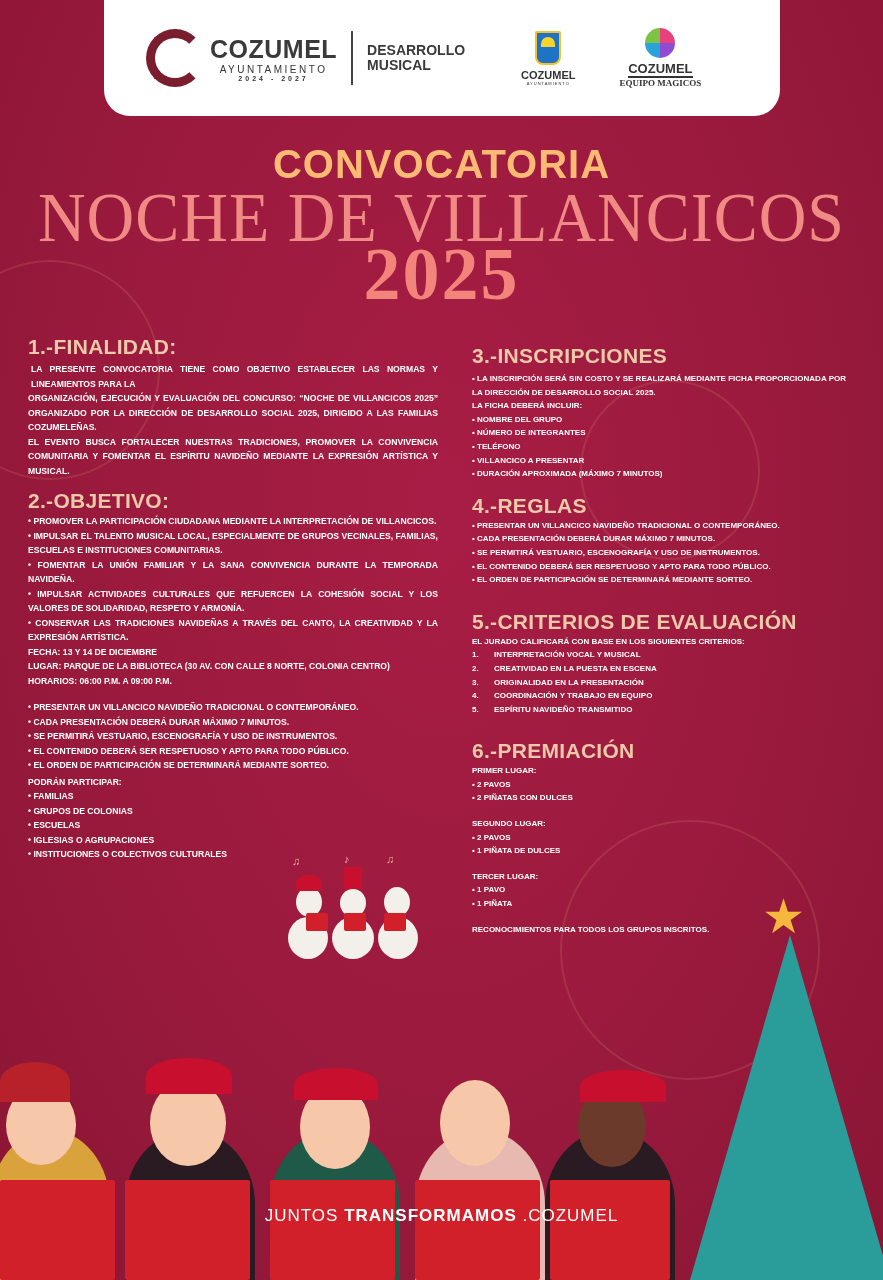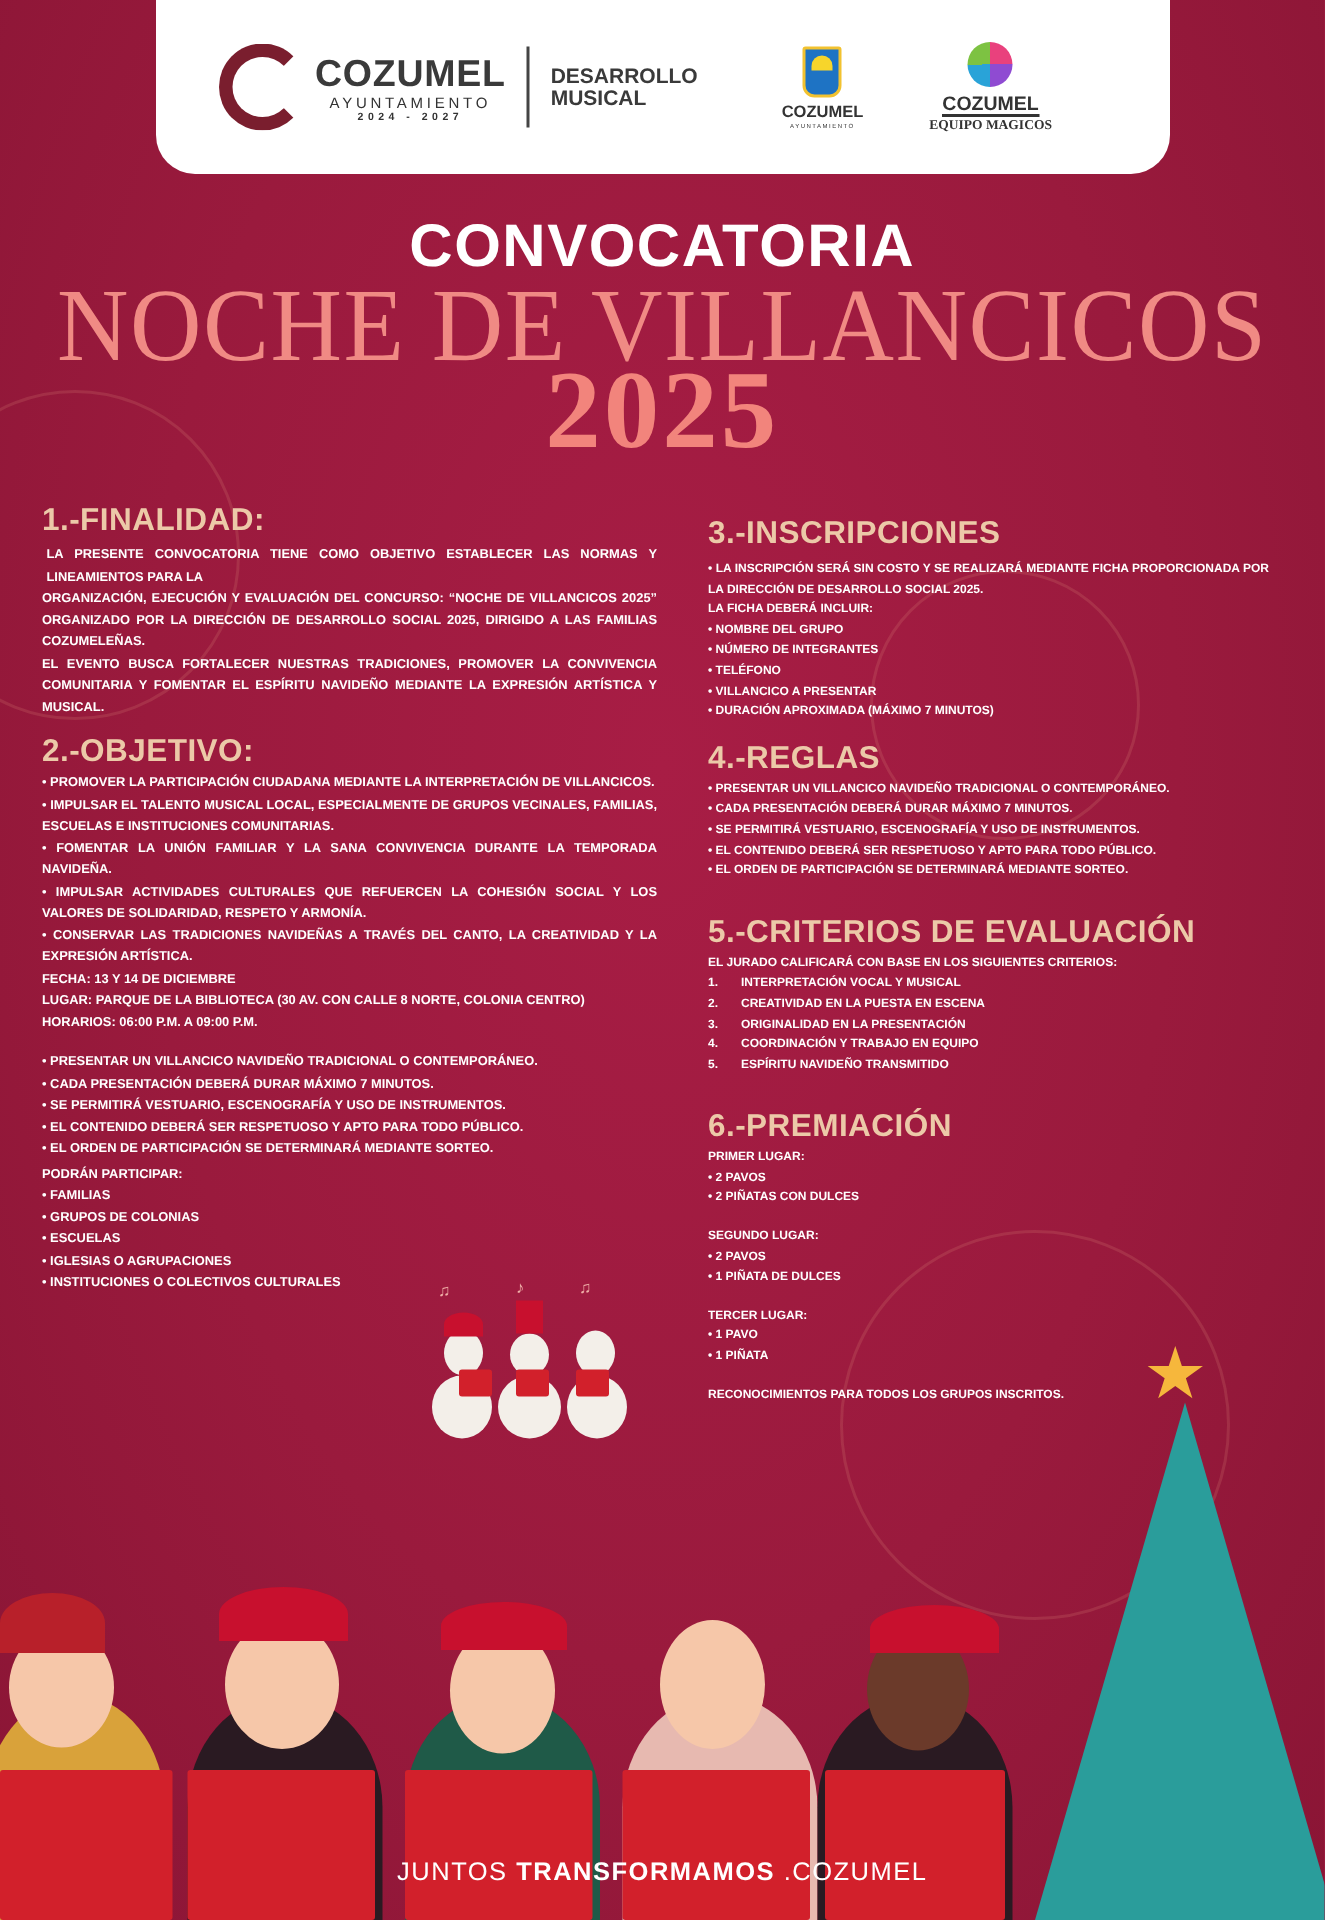--- a/index.html
+++ b/index.html
@@ -19,21 +19,21 @@
   .shield-wrap{margin-left:56px;display:flex;flex-direction:column;align-items:center}
   .shield{width:26px;height:34px;background:#1e73c4;border:2px solid #f2c230;border-radius:2px 2px 8px 8px;position:relative;overflow:hidden}
   .shield:before{content:"";position:absolute;left:4px;top:4px;width:14px;height:10px;background:#f7d52b;border-radius:10px 10px 0 0}
   .shield-name{font-weight:bold;font-size:11px;color:#333;margin-top:4px}
   .shield-sub{font-size:4px;color:#333;letter-spacing:1px}
   .pm-wrap{margin-left:44px;display:flex;flex-direction:column;align-items:center}
   .pinwheel{width:30px;height:30px;border-radius:50%;background:conic-gradient(#e9417d 0 25%,#8f4bd2 0 50%,#29a3d8 0 75%,#7dc242 0 100%)}
   .pm-name{font-weight:bold;font-size:13px;color:#333;border-bottom:2px solid #333;margin-top:3px}
   .pm-sub{font-family:"Liberation Serif",serif;font-size:9px;color:#333;font-weight:bold}
   
-  .t1{position:absolute;top:142px;left:0;width:883px;text-align:center;font-weight:bold;font-size:40px;letter-spacing:1px;color:#ffffff}
+  .t1{position:absolute;top:142px;left:0;width:883px;text-align:center;font-weight:bold;font-size:40px;letter-spacing:1px;color:#fdba74}
   .t2{position:absolute;top:180px;left:0;width:883px;text-align:center;font-family:"Liberation Serif",serif;font-size:66px;color:#f08a84;letter-spacing:1px;transform:scaleY(1.05)}
   .t3{position:absolute;top:232px;left:0;width:883px;text-align:center;font-family:"Liberation Serif",serif;font-size:74px;color:#f2847c;font-weight:bold;letter-spacing:2px}
   
   .col{position:absolute;font-size:8.6px;font-weight:bold;line-height:14.5px;text-transform:uppercase}
   .h{font-weight:900;font-size:21px;color:#ecc9a8;line-height:26px;letter-spacing:.3px}
   .p{text-align:justify}
   .b{font-weight:700}
   .li:before{content:"• ";}
   .gap{height:12px}
   .num{display:inline-block;width:22px}
@@ -42,21 +42,21 @@
   .sm{position:absolute;background:#f3efe9;border-radius:50%}
   .hat{position:absolute}
   .note{position:absolute;color:#f0b0a8;font-size:11px}
   
   .carol{position:absolute;bottom:0;border-radius:50% 50% 0 0}
   .head{position:absolute;border-radius:50%}
   .santahat{position:absolute;background:#c8102e;border-radius:50% 50% 0 0}
   .book{position:absolute;background:#d2202b;border-radius:2px}
   .tree{position:absolute;left:690px;top:935px;width:0;height:0;border-left:100px solid transparent;border-right:100px solid transparent;border-bottom:345px solid #2a9d9b}
   .star{position:absolute;left:762px;top:893px;font-size:48px;color:#f6b73c;line-height:1}
-  .slogan{position:absolute;top:1238px;left:0;width:883px;text-align:center;font-size:17px;letter-spacing:1px;color:#fff}
+  .slogan{position:absolute;top:1206px;left:0;width:883px;text-align:center;font-size:17px;letter-spacing:1px;color:#fff}
   .slogan b{font-weight:900}
 </style>
 </head>
 <body>
 
 <div class="bg"></div>
 <div class="deco" style="left:-60px;top:260px;width:220px;height:220px"></div>
 <div class="deco" style="left:580px;top:380px;width:180px;height:180px"></div>
 <div class="deco" style="left:560px;top:820px;width:260px;height:260px"></div>
 

